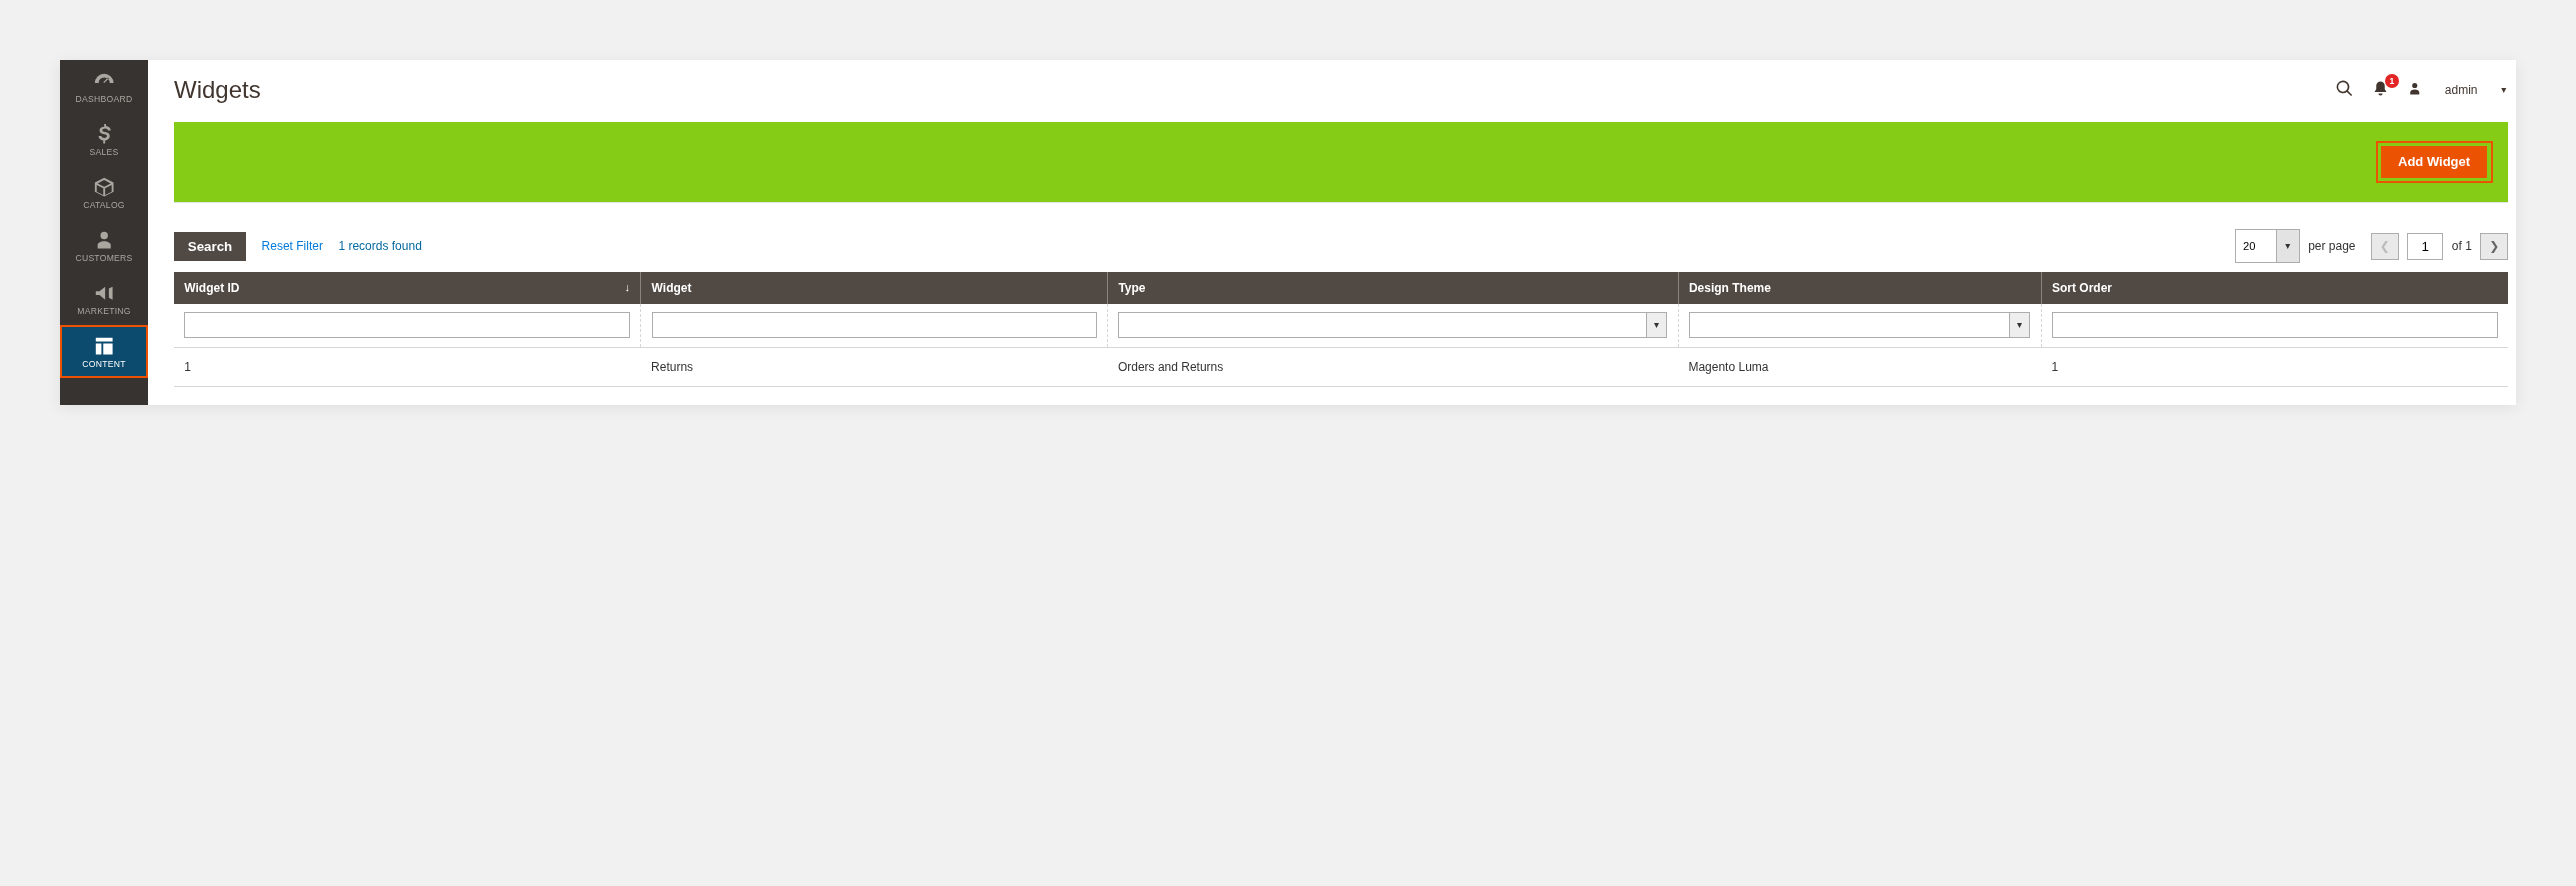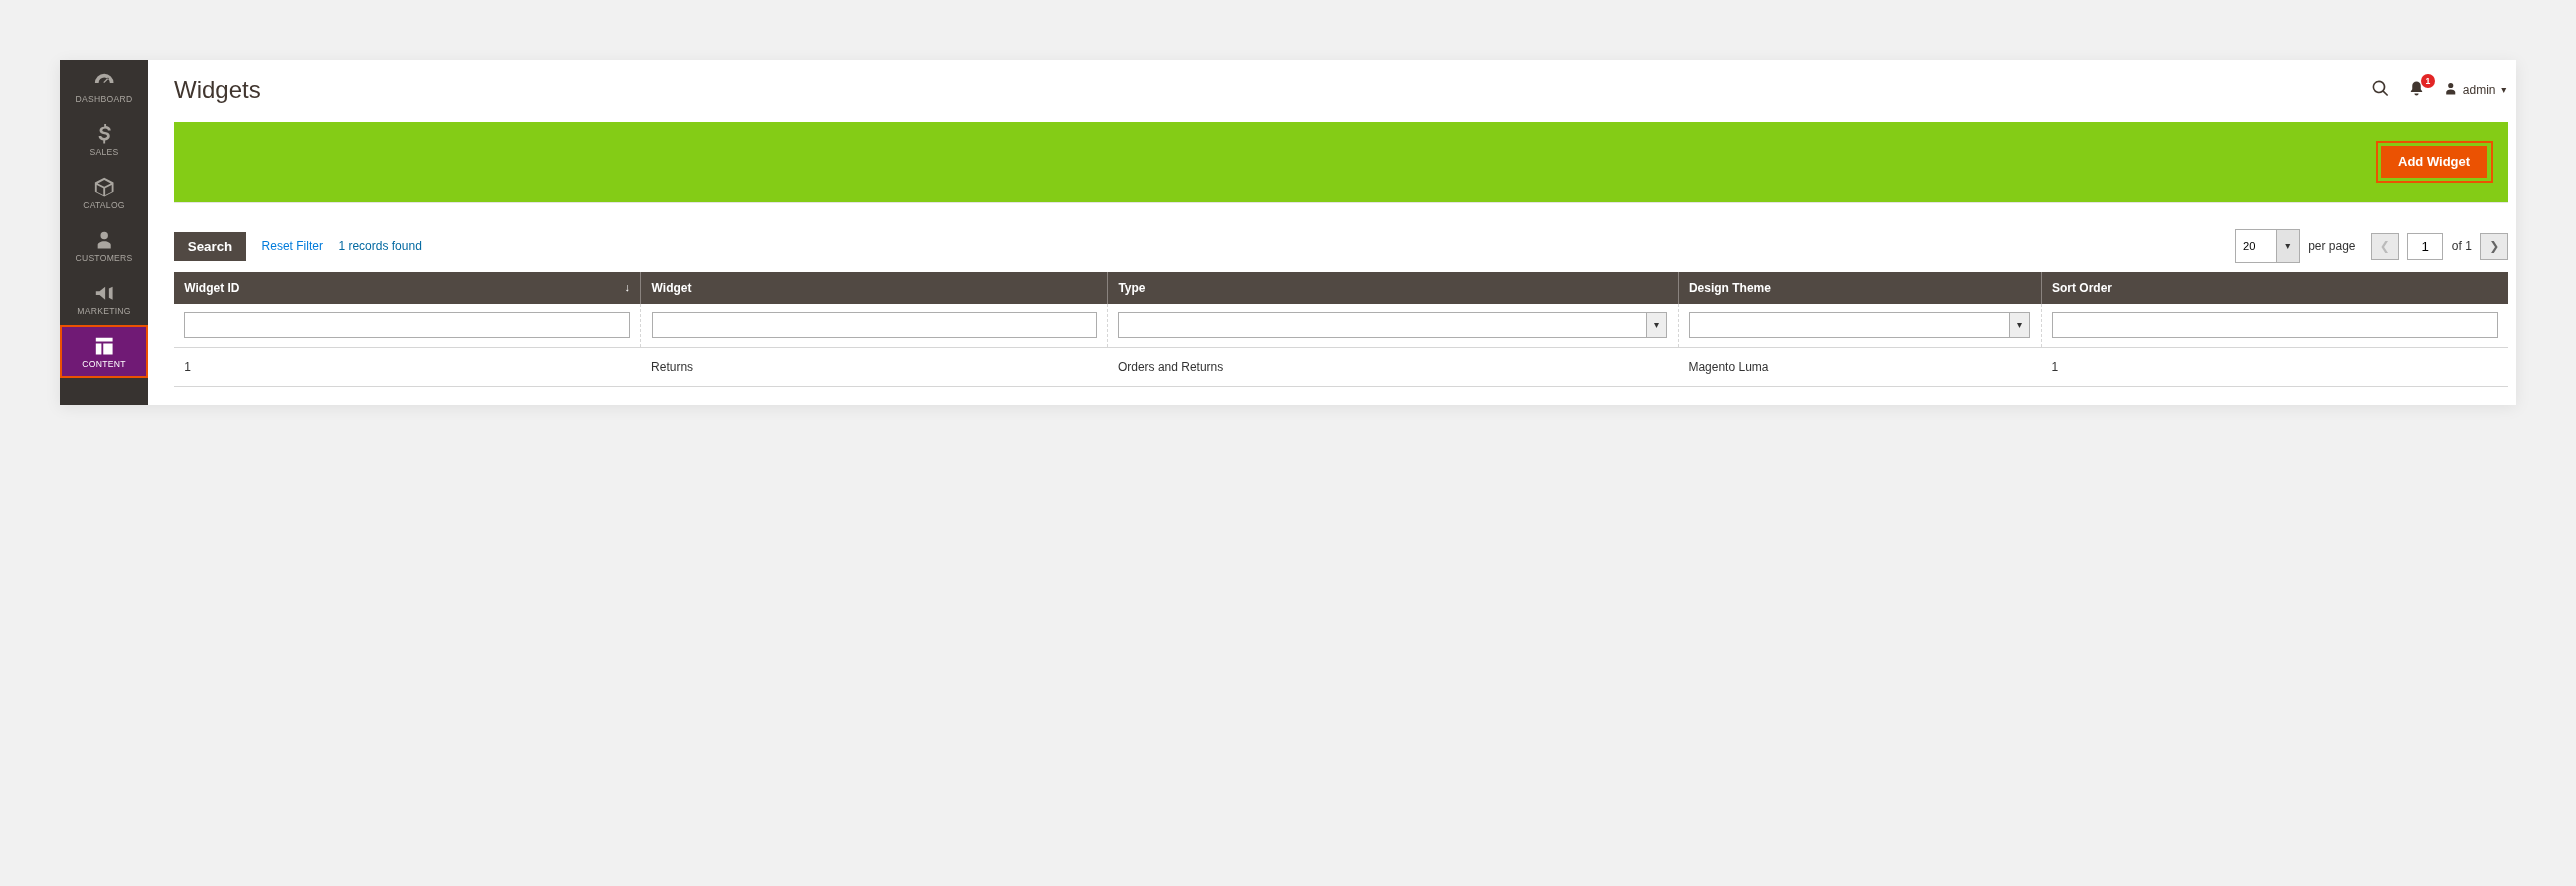--- a/index.html
+++ b/index.html
@@ -35,21 +35,21 @@
   }
   .side-item .icon {
     display: block;
     margin: 0 auto 3.4px;
     width: 22.4px; height: 20.7px;
   }
   .side-item svg { fill: #aaa6a0; }
   .side-item.active {
     outline: 2.6px solid #eb5202;
     outline-offset: -2.6px;
-    background: #701a75;
+    background: #0c4a6e;
     color: #fff;
   }
   .side-item.active svg { fill: #fff; }
   .side-label { display:block; }
 
   
   .main { flex: 1; padding: 0 8px 0 26px; }
   .topbar {
     display: flex;
     align-items: center;
@@ -74,21 +74,21 @@
     top: -1.7px; right: -3.4px;
     background: #e22626;
     color: #fff;
     border-radius: 50%;
     width: 13.8px; height: 13.8px;
     font-size: 8.6px;
     display: flex; align-items:center; justify-content:center;
     font-weight: 700;
   }
   .user-menu {
-    display: flex; align-items: center; gap: 4px;
+    display: flex; align-items: center; gap: 22px;
     margin-left: 12px;
     cursor: pointer;
     color: #41362f;
   }
   .user-menu svg.person { fill:#41362f; width:15.5px; height:15.5px; }
   .caret { font-size: 8.6px; color:#41362f; }
 
   
   .action-bar {
     background: #84cc16;

